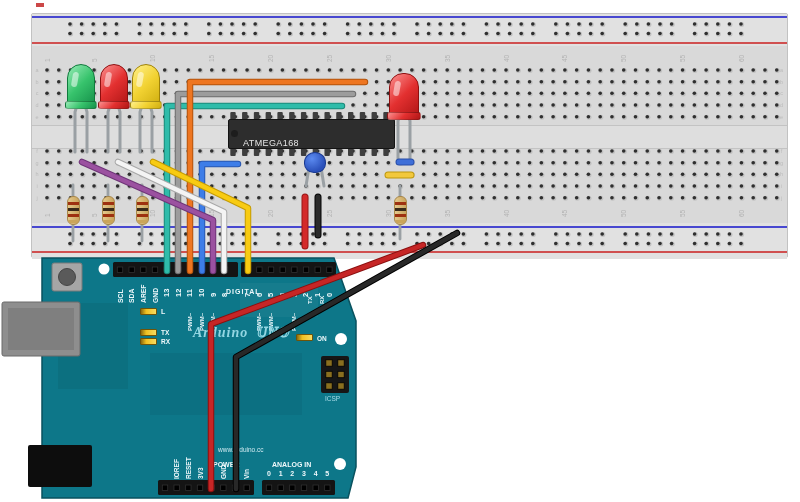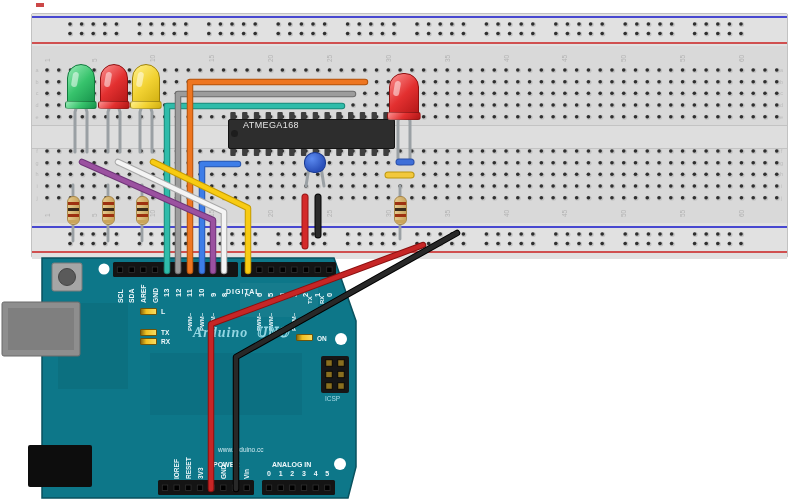--- a/index.html
+++ b/index.html
@@ -7,21 +7,21 @@
          font-family:"Liberation Sans",sans-serif;}
   
   #breadboard{position:absolute;left:31px;top:13px;width:757px;height:245px;
     background:#d9d9d9;border:1px solid #c2c2c2;border-radius:2px;box-sizing:border-box;}
   .bb-band{position:absolute;left:0;width:100%;}
   .bb-line{position:absolute;left:0;width:100%;height:2px;}
   #bb-channel{position:absolute;left:0;top:111px;width:100%;height:24px;background:#dedede;
     border-top:1px solid #c3c3c3;border-bottom:1px solid #c3c3c3;box-sizing:border-box;}
   
   #chip{position:absolute;left:228px;top:119px;width:167px;height:30px;background:#2d2d2d;
-    border:1px solid #141414;border-radius:2px;box-sizing:border-box;display:flex;align-items:flex-start;}
+    border:1px solid #141414;border-radius:2px;box-sizing:border-box;display:flex;align-items:flex-end;}
   #chip span{color:#e6e6e6;font-size:9px;letter-spacing:.4px;padding-left:14px;}
   #chip::before{content:"";position:absolute;left:2px;top:10px;width:7px;height:7px;border-radius:50%;
     background:#1d1d1d;}
   
   .led{position:absolute;width:28px;height:42px;border-radius:14px 14px 5px 5px;
     border:1px solid rgba(0,0,0,.35);box-sizing:border-box;}
   .led::after{content:"";position:absolute;left:-3px;right:-3px;bottom:-4px;height:6px;border-radius:3px;
     background:inherit;border:1px solid rgba(0,0,0,.25);}
   .led::before{content:"";position:absolute;left:4px;top:7px;width:6px;height:15px;border-radius:4px;
     background:rgba(255,255,255,.5);transform:rotate(10deg);}

